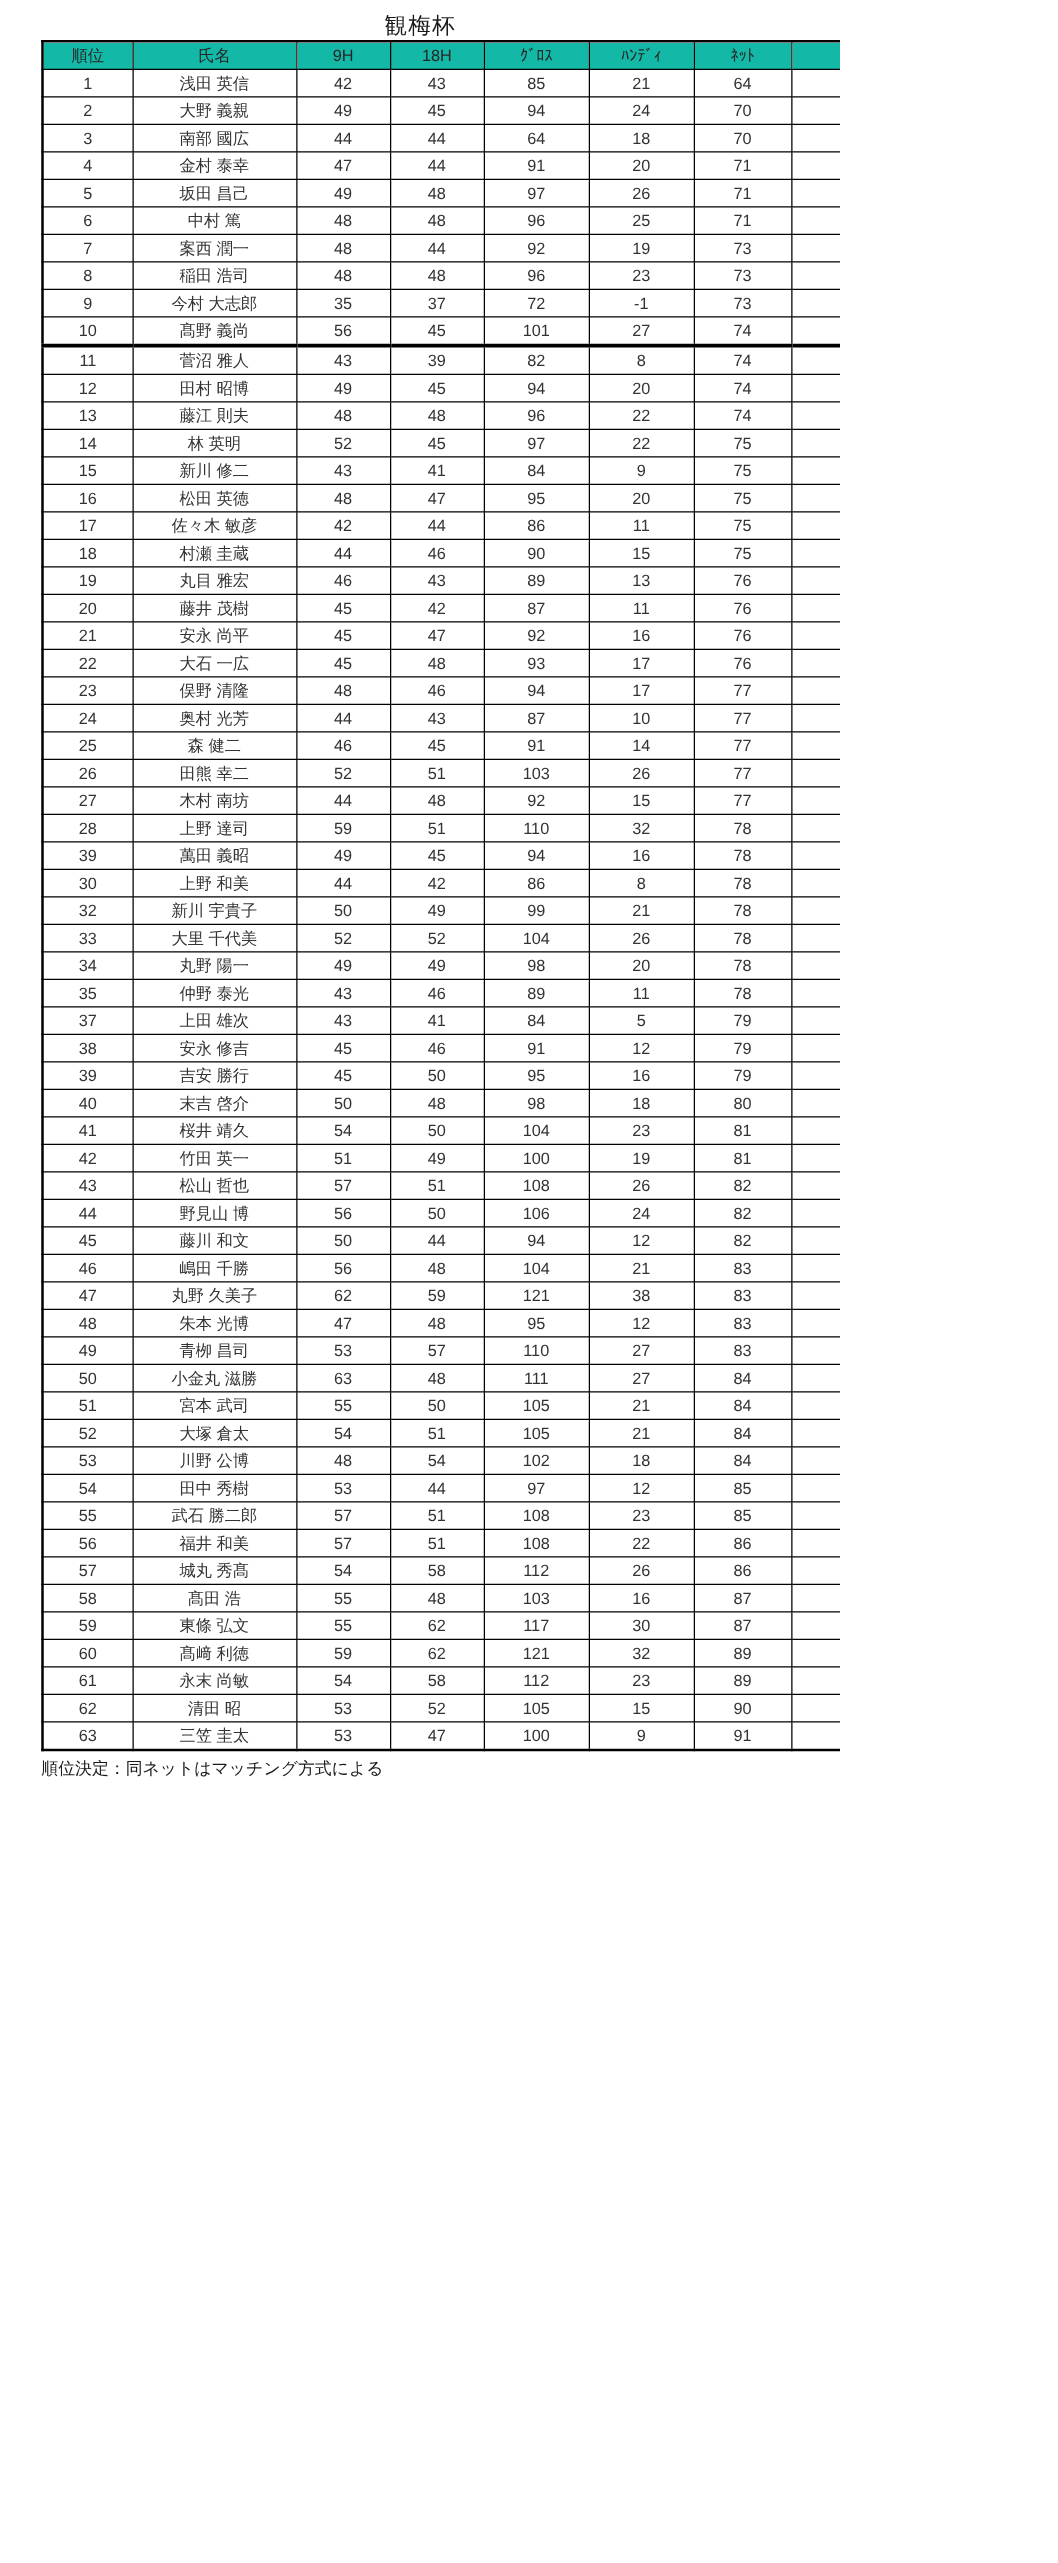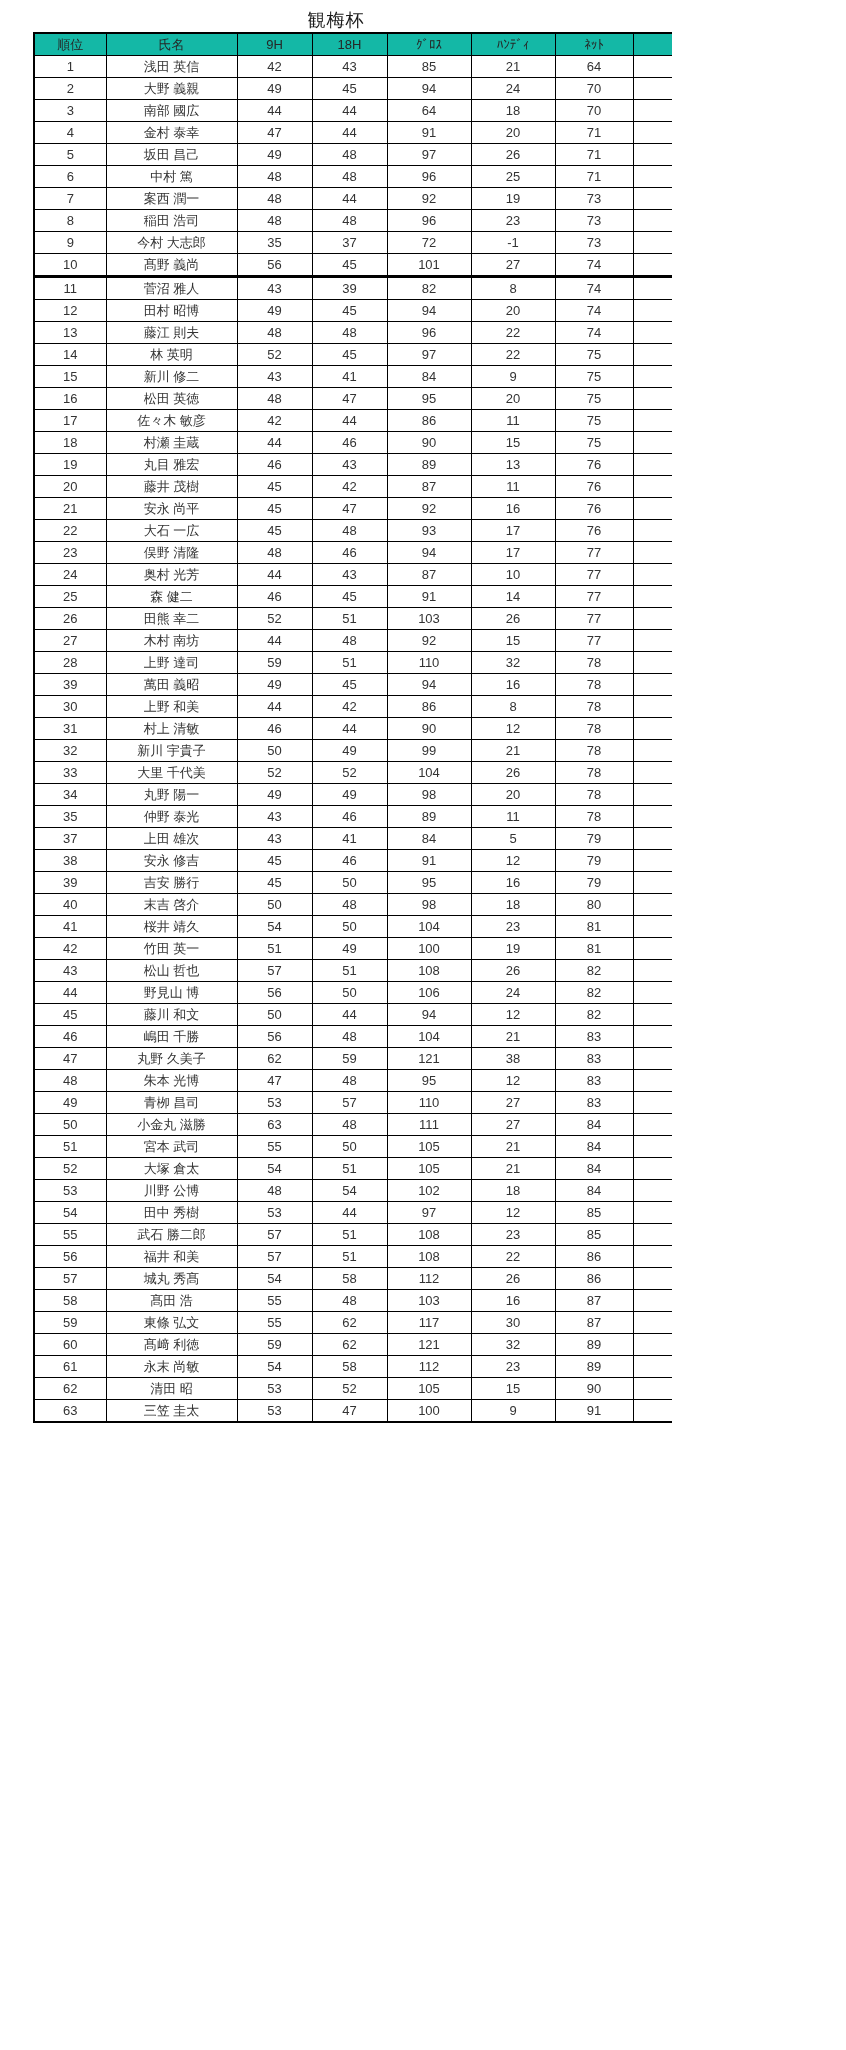--- a/index.html
+++ b/index.html
@@ -392,30 +392,20 @@
           <td>30</td>
           <td>上野 和美</td>
           <td>44</td>
           <td>42</td>
           <td>86</td>
           <td>8</td>
           <td>78</td>
           <td></td>
         </tr>
         <tr>
-          <td>31</td>
-          <td>村上 清敏</td>
-          <td>46</td>
-          <td>44</td>
-          <td>90</td>
-          <td>12</td>
-          <td>78</td>
-          <td></td>
-        </tr>
-        <tr>
           <td>32</td>
           <td>新川 宇貴子</td>
           <td>50</td>
           <td>49</td>
           <td>99</td>
           <td>21</td>
           <td>78</td>
           <td></td>
         </tr>
         <tr>
@@ -714,14 +704,15 @@
           <td>53</td>
           <td>47</td>
           <td>100</td>
           <td>9</td>
           <td>91</td>
           <td></td>
         </tr>
       </tbody>
   </table>
 
+  <div class="footer">順位決定：同ネットはマッチング方式による</div>
 
 </div>
 
 </body></html>

